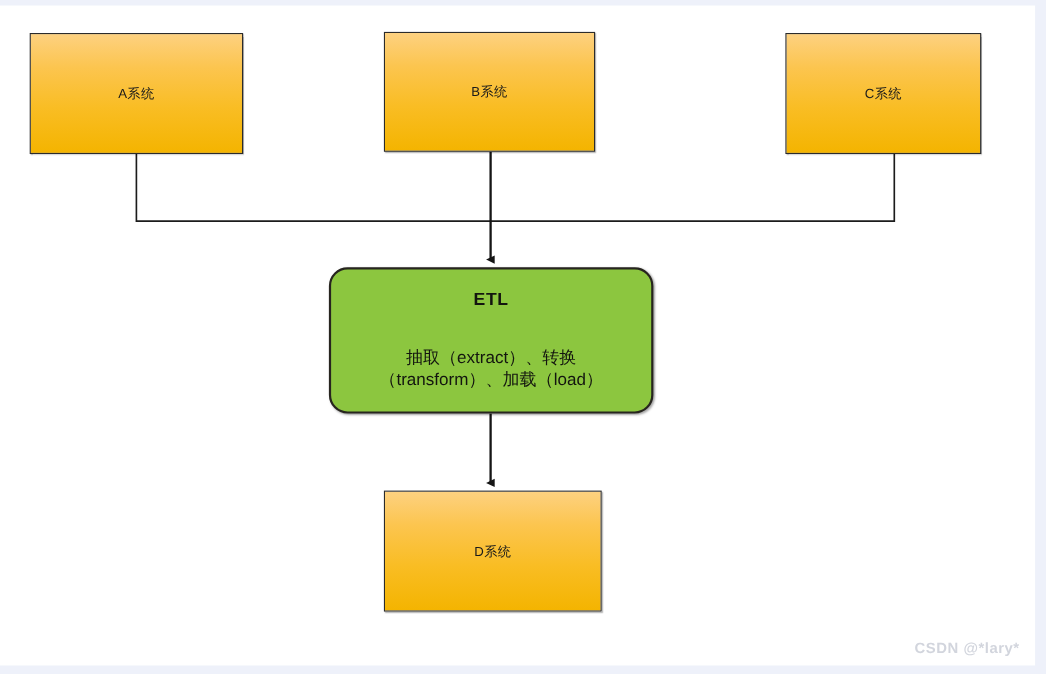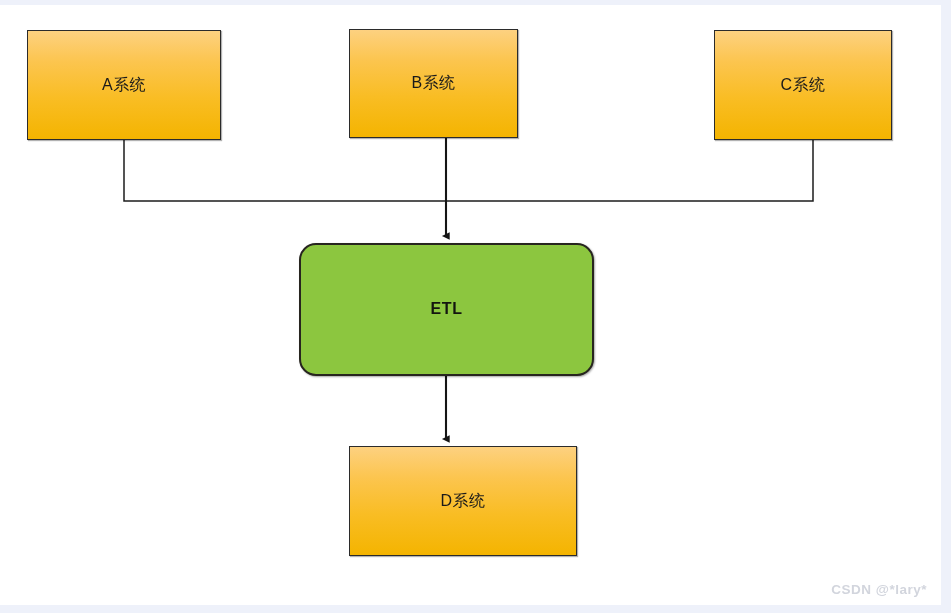--- a/index.html
+++ b/index.html
@@ -41,21 +41,21 @@
     align-items: center;
     justify-content: center;
     text-align: center;
   }
 
   .node-source {
     border: 1.6px solid #2b2b2b;
     background: linear-gradient(to bottom, #fdd180 0%, #fcc54f 28%, #f9bd24 62%, #f4b400 100%);
     box-shadow: 1px 1px 1px rgba(0,0,0,0.30);
     color: #1a1a1a;
-    font-size: 16px;
+    font-size: 12px;
     letter-spacing: 0.4px;
   }
 
   .node-etl {
     border: 2px solid #27251f;
     border-radius: 17px;
     background: #8cc63f;
     box-shadow: 1px 1px 2px rgba(0,0,0,0.35);
     color: #13150f;
     flex-direction: column;
@@ -110,33 +110,34 @@
 
     <g>
       <line x1="446" y1="376" x2="446" y2="439" stroke="#151515" stroke-width="2.1" marker-end="url(#arrowhead)"></line>
     </g>
   </svg>
 
   <div class="node node-source" style="left:27px; top:30px; width:194px; height:110px;">
     <span>A系统</span>
   </div>
 
-  <div class="node node-source" style="left:349px; top:29px; width:169px; height:109px;">
+  <div class="node node-source" style="left:349px; top:29px; width:192px; height:109px;">
     <span>B系统</span>
   </div>
 
   <div class="node node-source" style="left:714px; top:30px; width:178px; height:110px;">
     <span>C系统</span>
   </div>
 
   <div class="node node-etl" style="left:299px; top:243px; width:295px; height:133px;gap:31px;">
     <span class="etl-title">ETL</span>
+    <span class="etl-desc">抽取（extract）、转换（transform）、加载（load）</span>
   </div>
 
-  <div class="node node-source" style="left:349px; top:446px; width:228px; height:110px;">
+  <div class="node node-source" style="left:349px; top:446px; width:198px; height:110px;">
     <span>D系统</span>
   </div>
 
   <div class="edge edge-top"></div>
   <div class="edge edge-right"></div>
   <div class="edge edge-bottom"></div>
 
   <div class="watermark">CSDN @*lary*</div>
 
 </div>

